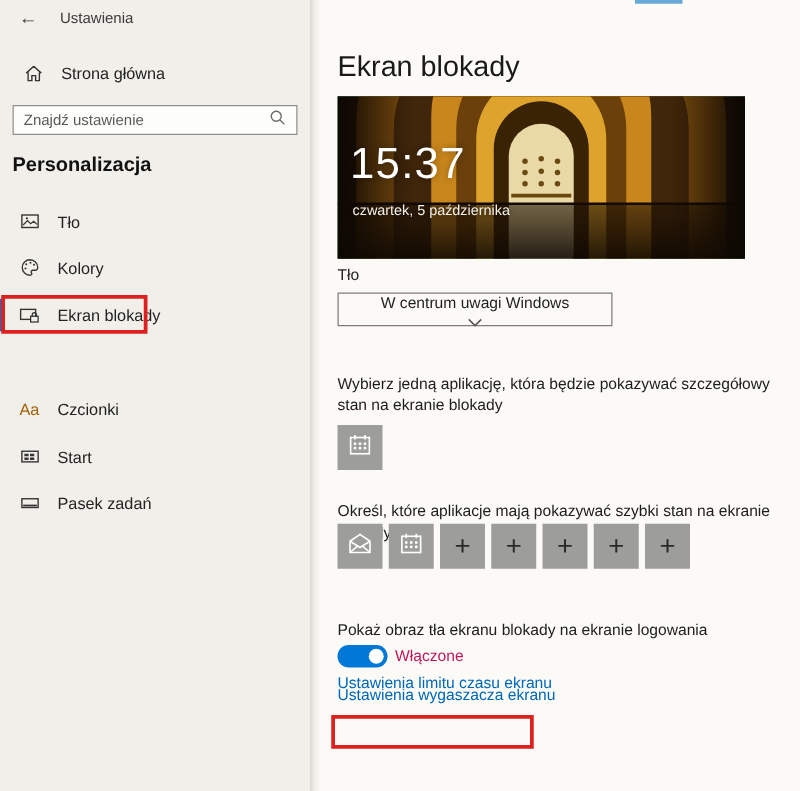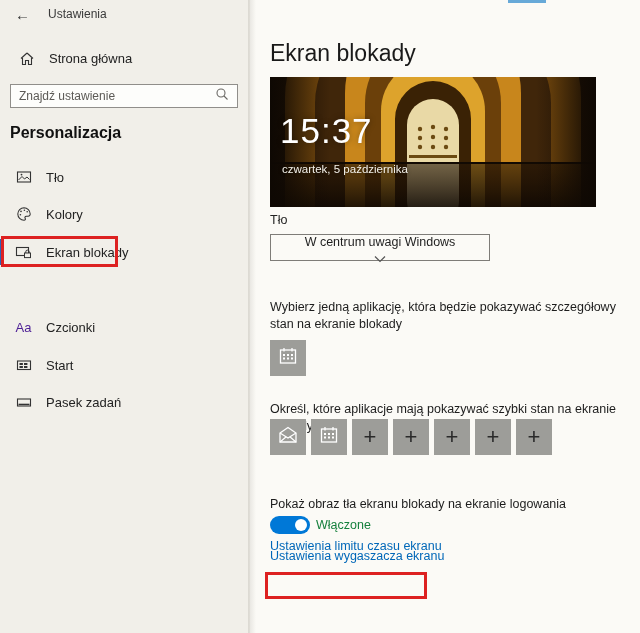--- a/index.html
+++ b/index.html
@@ -32,21 +32,21 @@
   #section-label { left:10px; top:124px; font-size:16px; font-weight:bold;
     color:#111; }
 
   .nav-item { position:absolute; left:0; width:248px; height:30px;
     display:flex; align-items:center; padding-left:15px; gap:14px;
     cursor:pointer; }
   .nav-item .lbl { font-size:13px; color:#222; }
   .nav-icon { width:17px; height:17px; display:flex; align-items:center;
     justify-content:center; color:#333; }
   .nav-icon svg { display:block; }
-  #font-glyph { font-size:13px; color:#4c1d95; letter-spacing:0; }
+  #font-glyph { font-size:13px; color:#a16207; letter-spacing:0; }
 
   #accent-bar { left:0; top:239px; width:4px; height:26px; background:#2e62b5; }
 
   .annotation { position:absolute; border:3px solid #dd2121; background:transparent;
     pointer-events:none; }
   #annot-sidebar { left:1px; top:236px; width:117px; height:31px; }
   #annot-link { left:265px; top:572px; width:162px; height:27px; }
 
   
   #top-blue-bar { left:508px; top:0; width:38px; height:3px; background:#67a9d8; }
@@ -76,21 +76,21 @@
   #para-login { top:496px; }
 
   .tile { position:absolute; width:36px; height:36px; background:#9d9d99;
     display:flex; align-items:center; justify-content:center; cursor:pointer; }
   .tile .plus { font-size:22px; font-weight:300; color:#2a2a2a; line-height:1; }
 
   #toggle { left:270px; top:516px; width:40px; height:18px; border-radius:9px;
     background:#0078d7; cursor:pointer; }
   #toggle .knob { position:absolute; right:3px; top:3px; width:12px; height:12px;
     border-radius:50%; background:#ffffff; }
-  #toggle-label { left:316px; top:518px; font-size:12.5px; color:#15803d; }
+  #toggle-label { left:316px; top:518px; font-size:12.5px; color:#be185d; }
 
   .link { position:absolute; left:270px; font-size:12.5px; color:#0067b8;
     cursor:pointer; }
   #link-timeout { top:539px;text-align:center; }
   #link-screensaver { top:549px; }
 </style>
 </head>
 <body>
 
 <div id="sidebar">

